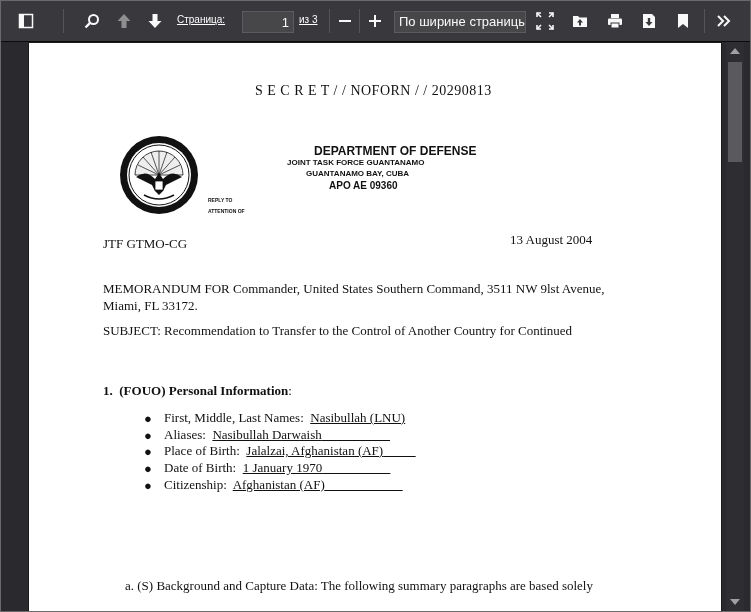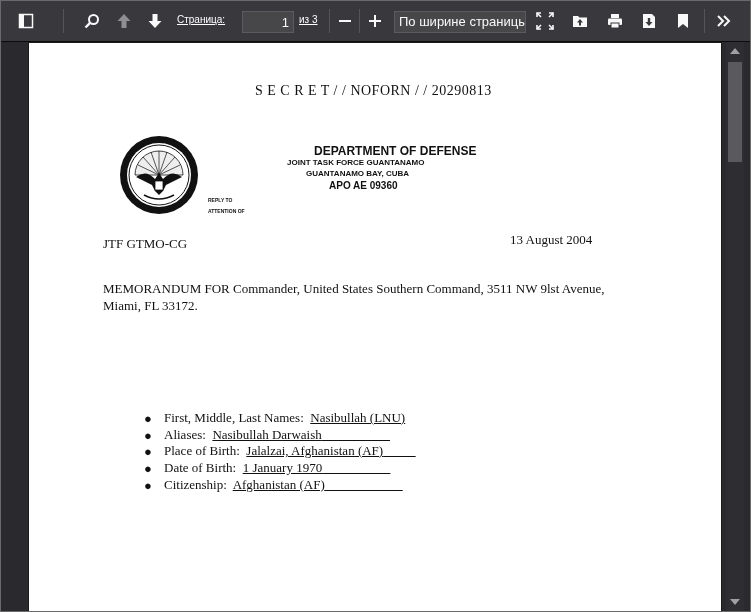--- a/index.html
+++ b/index.html
@@ -174,21 +174,25 @@
       <div class="doc" style="left:300px;top:137px;font-family:'Liberation Sans',sans-serif;font-size:10px;font-weight:bold;">APO AE 09360</div>
       <div class="doc" style="left:179px;top:154px;font-family:'Liberation Sans',sans-serif;font-size:5px;font-weight:bold;">REPLY TO</div>
       <div class="doc" style="left:179px;top:165px;font-family:'Liberation Sans',sans-serif;font-size:5px;font-weight:bold;">ATTENTION OF</div>
 
       <div class="doc" style="left:74px;top:193px;font-size:13px;">JTF GTMO-CG</div>
       <div class="doc" style="left:481px;top:189px;font-size:13px;">13 August 2004</div>
 
       <div class="doc" style="left:74px;top:238px;font-size:13px;">MEMORANDUM FOR Commander, United States Southern Command, 3511 NW 9lst Avenue,</div>
       <div class="doc" style="left:74px;top:255px;font-size:13px;">Miami, FL 33172.</div>
 
-
+      <div class="doc" style="left:74px;top:280px;font-size:13px;">SUBJECT:  Recommendation to Transfer to the Control of Another Country for Continued</div>
+
+      <div class="doc" style="left:74px;top:340px;font-size:13px;">
+        <b>1.</b>&nbsp; <b>(FOUO) Personal Information</b><span>:</span>
+      </div>
 
       <div>
         <span class="bullet" style="left:115px;top:368px;">●</span>
         <div class="doc" style="left:135px;top:367px;font-size:13px;">
           <span>First, Middle, Last Names:</span>&nbsp; <span class="u">Nasibullah (LNU)</span>
         </div>
         <span class="bullet" style="left:115px;top:385px;">●</span>
         <div class="doc" style="left:135px;top:384px;font-size:13px;">
           <span>Aliases:</span>&nbsp; <span class="u">Nasibullah Darwaish</span><span class="u">&nbsp;&nbsp;&nbsp;&nbsp;&nbsp;&nbsp;&nbsp;&nbsp;&nbsp;&nbsp;&nbsp;&nbsp;&nbsp;&nbsp;&nbsp;&nbsp;&nbsp;&nbsp;&nbsp;&nbsp;&nbsp;</span>
         </div>
@@ -201,20 +205,21 @@
           <span>Date of Birth:</span>&nbsp; <span class="u">1 January 1970</span><span class="u">&nbsp;&nbsp;&nbsp;&nbsp;&nbsp;&nbsp;&nbsp;&nbsp;&nbsp;&nbsp;&nbsp;&nbsp;&nbsp;&nbsp;&nbsp;&nbsp;&nbsp;&nbsp;&nbsp;&nbsp;&nbsp;</span>
         </div>
         <span class="bullet" style="left:115px;top:435px;">●</span>
         <div class="doc" style="left:135px;top:434px;font-size:13px;">
           <span>Citizenship:</span>&nbsp; <span class="u">Afghanistan (AF)</span><span class="u">&nbsp;&nbsp;&nbsp;&nbsp;&nbsp;&nbsp;&nbsp;&nbsp;&nbsp;&nbsp;&nbsp;&nbsp;&nbsp;&nbsp;&nbsp;&nbsp;&nbsp;&nbsp;&nbsp;&nbsp;&nbsp;&nbsp;&nbsp;&nbsp;</span>
         </div>
       </div>
 
 
 
+      <div class="doc" style="left:96px;top:535px;font-size:13px;">a.   (S) Background and Capture Data:  The following summary paragraphs are based solely</div>
     </div>
   </div>
 
   <div id="scrollbar">
     <div class="sarrow" style="top:6px;border-bottom:6px solid #a0a0a4;"></div>
     <div id="scroll-thumb"></div>
     <div class="sarrow" style="bottom:6px;border-top:6px solid #a0a0a4;"></div>
   </div>
 </div>
 

